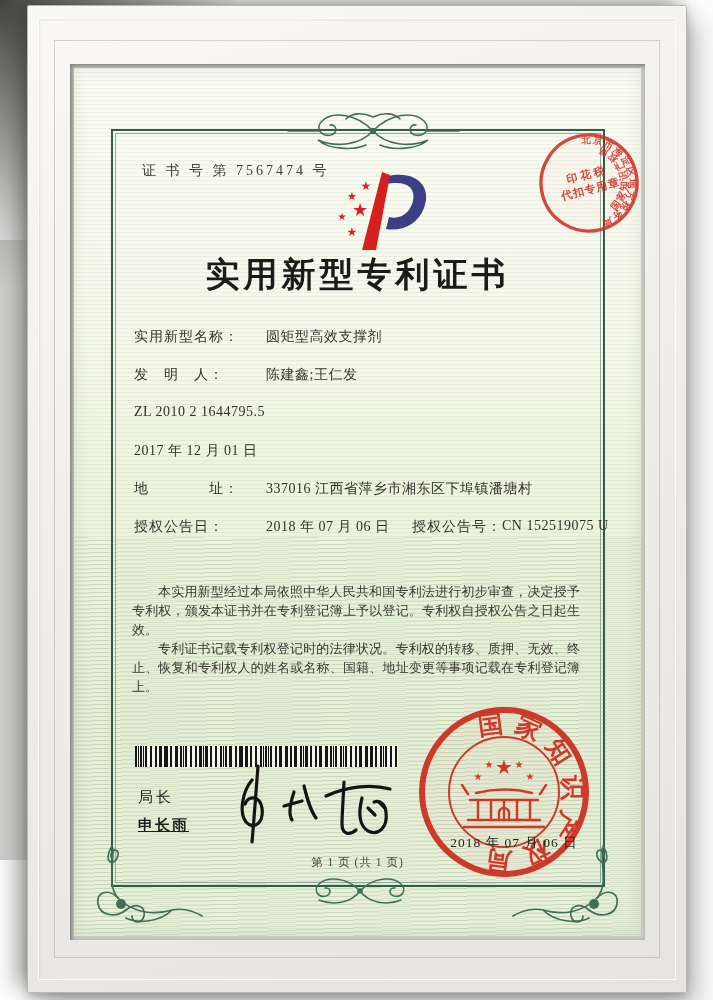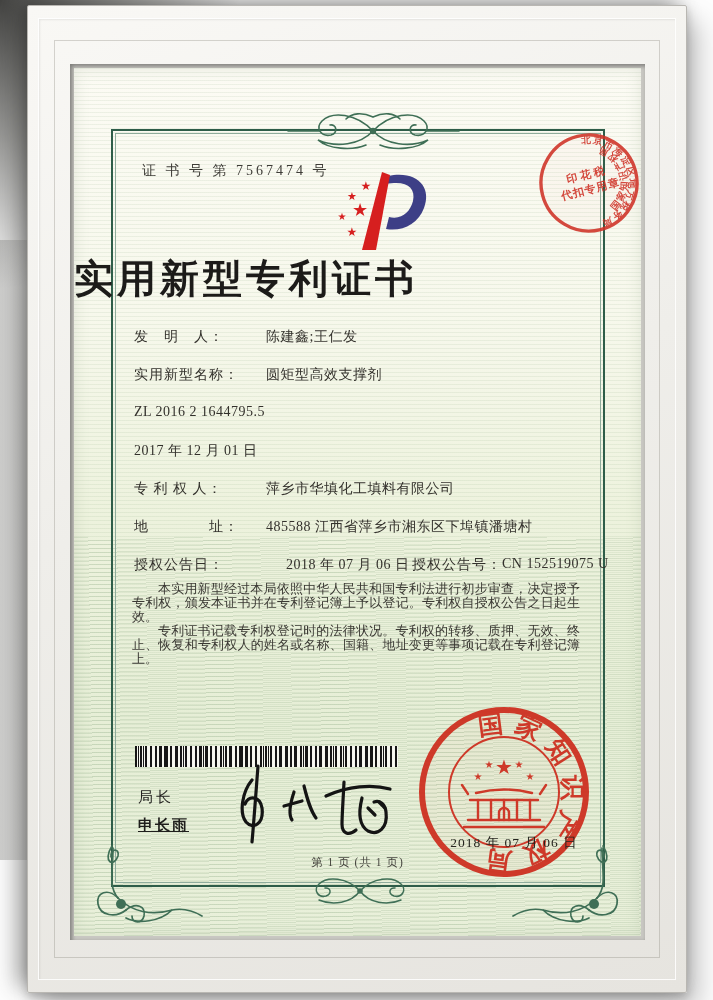--- a/index.html
+++ b/index.html
@@ -28,30 +28,30 @@
     background:repeating-linear-gradient(to bottom, rgba(108,148,100,0.10) 0 1px, rgba(108,148,100,0) 1px 4px);}
   .guilloche2{position:absolute;left:0;right:0;bottom:0;height:46%;pointer-events:none;
     background:repeating-linear-gradient(178deg, rgba(100,140,95,0.16) 0 1px, rgba(100,140,95,0) 1px 4px);}
   .border-frame{left:37px;top:61px;width:490px;height:754px;border:2px solid #2e5d49;}
   .border-frame::after{content:"";position:absolute;inset:2px;border:1px solid #8fac9c;}
   
   .flourish{color:#3f6f56;}
   
   .cert-no{left:60px;top:94px;font-size:14px;letter-spacing:3px;color:#3e3c37;white-space:pre;margin-left:8px;}
   .logo{left:248px;top:100px;width:120px;height:84px;}
-  .title{left:0;right:0;top:184px;font-size:39px;font-weight:700;
+  .title{left:0;right:0;top:184px;text-align:center;font-size:34px;font-weight:700;
     letter-spacing:4px;color:#1c1b19;}
   .fields{left:60px;top:260px;width:446px;}
   .field-row{display:flex;height:22px;margin-bottom:16px;font-size:14px;color:#33312c;}
   .field-label{width:132px;white-space:pre;letter-spacing:1px;flex:none;}
   .field-value{white-space:pre;letter-spacing:0.5px;}
   .grant-row{display:flex;height:22px;font-size:14px;color:#33312c;}
-  .grant-left{width:278px;display:flex;flex:none;gap:20px;}
+  .grant-left{width:278px;display:flex;flex:none;}
   .grant-right{display:flex;text-align:center;}
-  .paras{left:58px;top:514px;width:448px;font-size:13px;line-height:14px;color:#3a3833;
+  .paras{left:58px;top:514px;width:448px;font-size:13px;line-height:19px;color:#3a3833;
     text-align:justify;}
   .paras p{margin:0;text-indent:2em;}
   .barcode{left:61px;top:678px;width:263px;height:21px;background-color:#f6f6ef;
     background-image:
       repeating-linear-gradient(90deg,#161616 0 2px,transparent 2px 5px),
       repeating-linear-gradient(90deg,#161616 0 1px,transparent 1px 8px),
       repeating-linear-gradient(90deg,transparent 0 3px,#161616 3px 4px,transparent 4px 13px);}
   .director-title{left:64px;top:720px;font-size:15px;font-weight:400;letter-spacing:3px;
     color:#1f1e1c;font-family:"Liberation Sans","DejaVu Sans",sans-serif;}
   .director-name{left:64px;top:748px;font-size:15px;font-weight:700;letter-spacing:2px;
@@ -138,40 +138,36 @@
           <text x="38" y="48" font-size="18">★</text>
           <text x="20" y="52" font-size="10">★</text>
           <text x="30" y="68" font-size="12">★</text>
         </g>
       </svg>
 
       <div class="abs title">实用新型专利证书</div>
 
       <div class="abs fields">
         <div class="field-row">
+          <span class="field-label">实用新型名称：</span>
+          <span class="field-value">圆矩型高效支撑剂</span>
+        </div>
+        <div class="field-row">
           <span class="field-label">发　明　人：</span>
           <span class="field-value">陈建鑫;王仁发</span>
         </div>
         <div class="field-row">
-          <span class="field-label">实用新型名称：</span>
-          <span class="field-value">圆矩型高效支撑剂</span>
-        </div>
-        <div class="field-row">
-          <span class="field-value">ZL 2016 2 1644795.5</span>
+          <span class="field-value">ZL 2010 2 1644795.5</span>
         </div>
         <div class="field-row">
           <span class="field-value">2017 年 12 月 01 日</span>
         </div>
         <div class="field-row">
-          <span class="field-label">专 利 权 人：</span>
-          <span class="field-value">萍乡市华填化工填料有限公司</span>
-        </div>
-        <div class="field-row">
           <span class="field-label">地　　　　址：</span>
-          <span class="field-value">485588 江西省萍乡市湘东区下埠镇潘塘村</span>
+          <span class="field-value">337016 江西省萍乡市湘东区下埠镇潘塘村</span>
         </div>
         <div class="grant-row">
           <span class="grant-left">
             <span class="field-label">授权公告日：</span>
             <span class="field-value">2018 年 07 月 06 日</span>
           </span>
           <span class="grant-right">
             <span class="field-label" style="width:auto;">授权公告号：</span>
             <span class="field-value">CN 152519075 U</span>
           </span>

